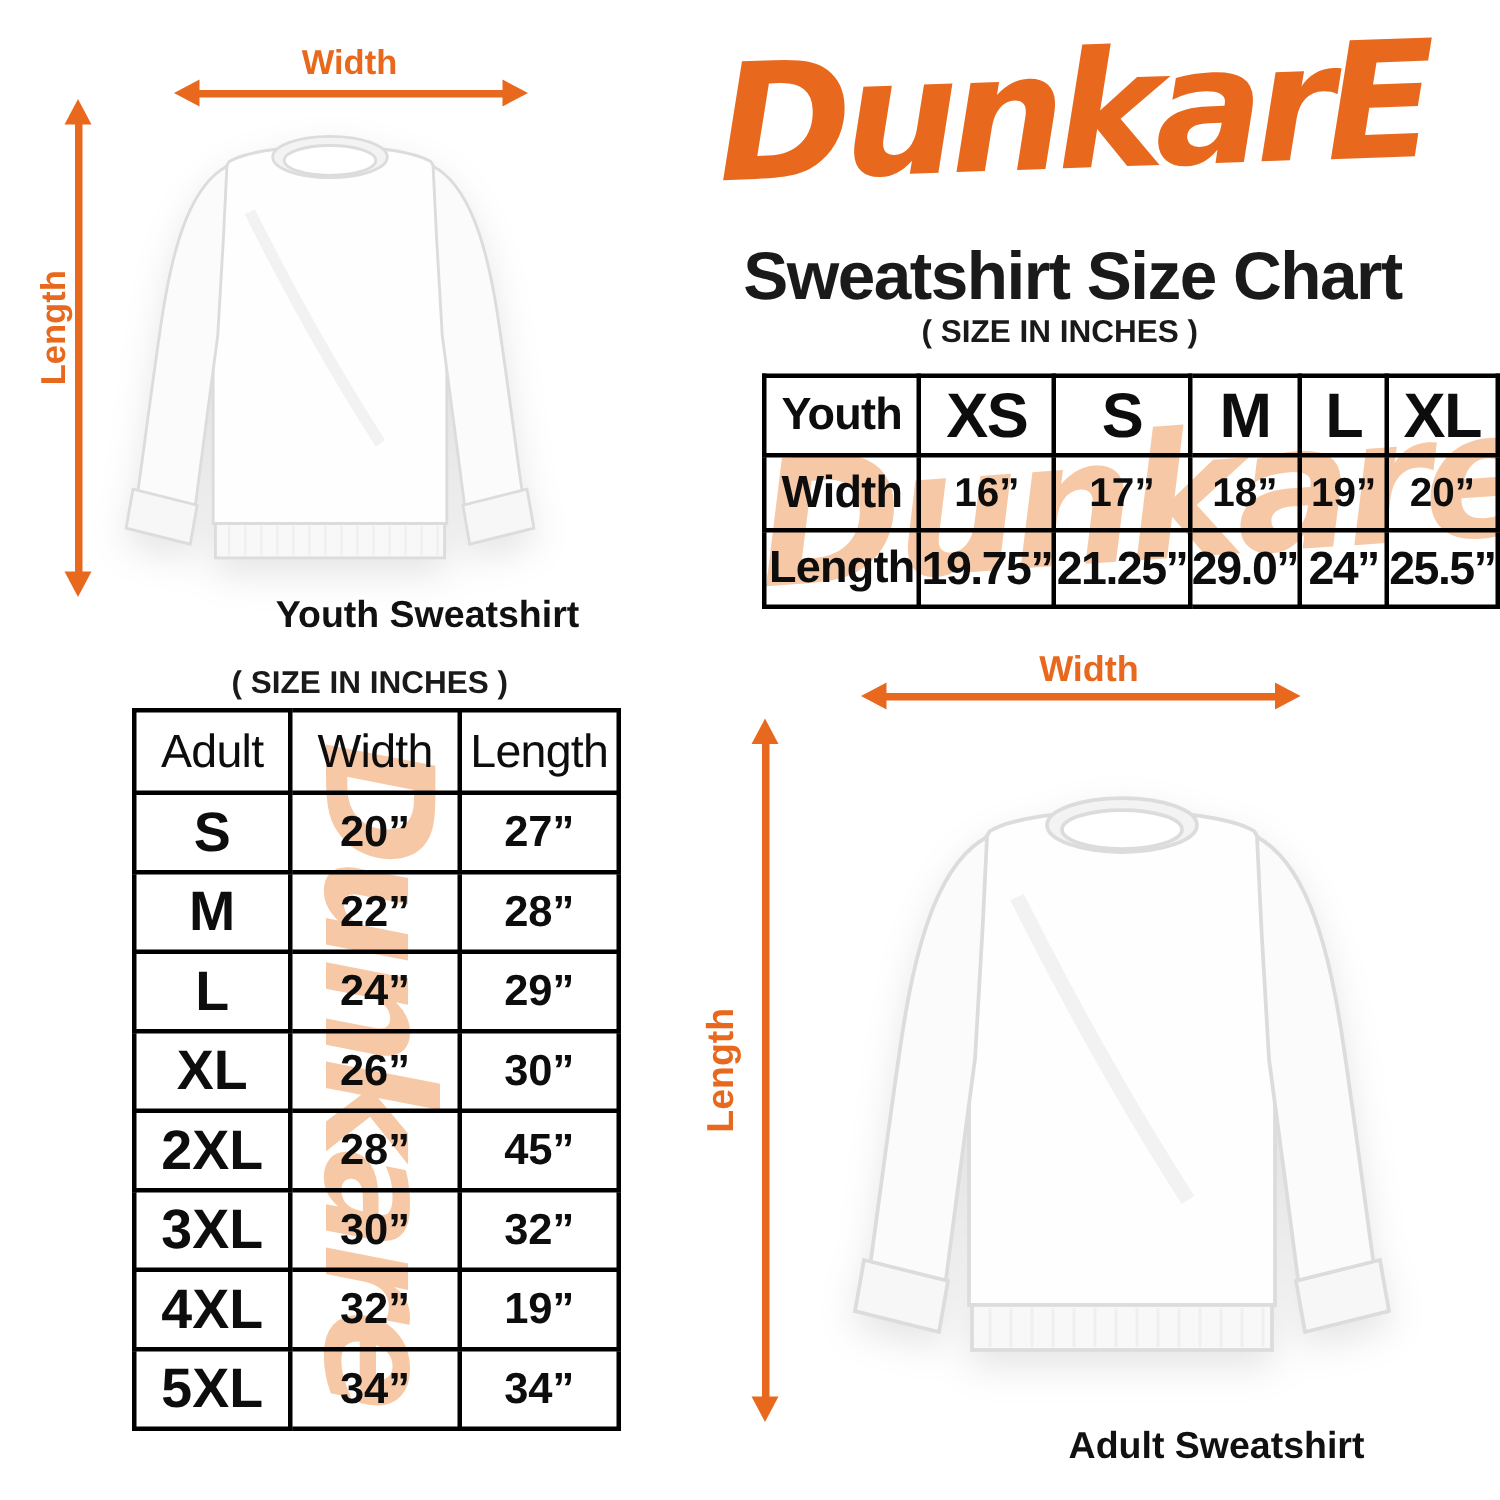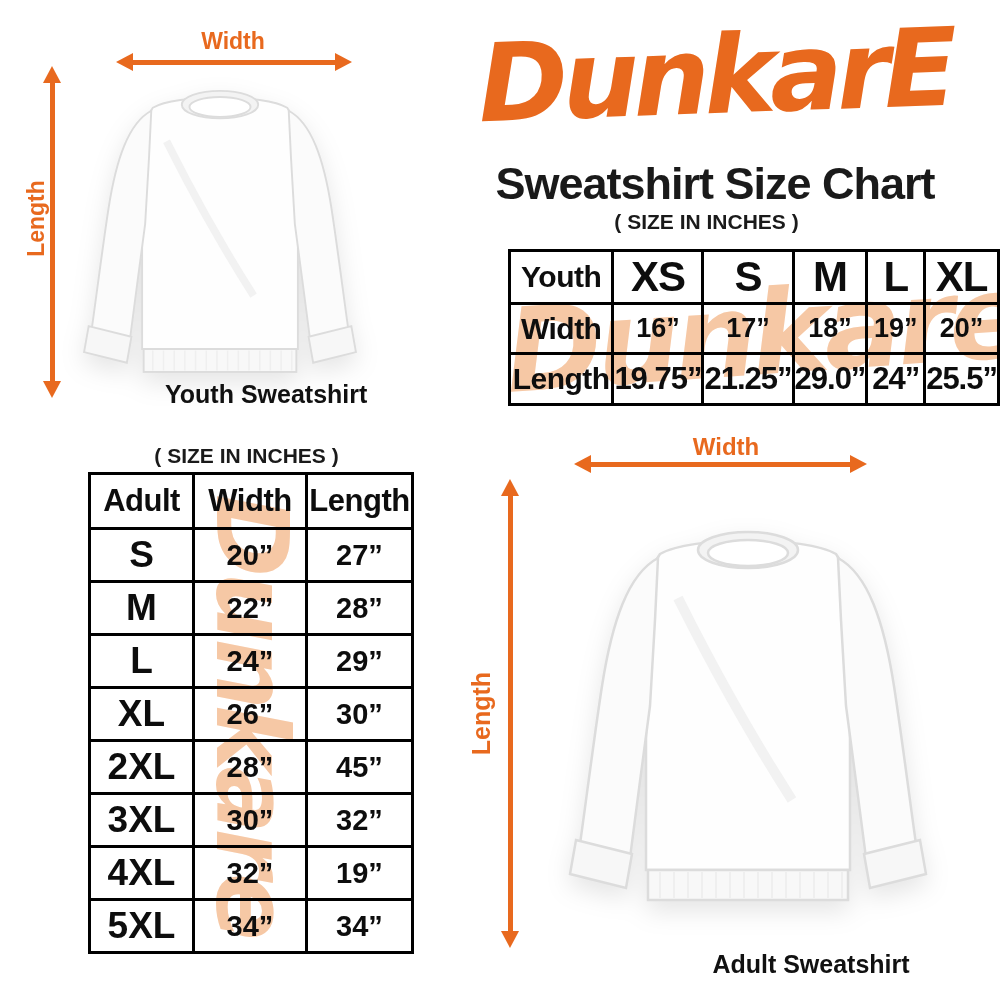--- a/index.html
+++ b/index.html
@@ -63,21 +63,21 @@
   .yt tr:nth-child(1){height:53px;}
   .yt tr:nth-child(2){height:50px;}
   .yt tr:nth-child(3){height:51px;}
   .lab{font-size:30px;font-weight:700;letter-spacing:-0.5px;}
   .szh{font-size:42px;font-weight:700;letter-spacing:-1px;}
   .val{font-size:27px;font-weight:700;}
   .val-sm{font-size:31px;font-weight:700;letter-spacing:-1px;}
   .at{left:88px;top:472px;}
   .at tr:nth-child(1){height:55px;}
   .at tr{height:53px;}
-  .at .hdr{font-size:31px;font-weight:700;letter-spacing:-0.5px;}
+  .at .hdr{font-size:31px;font-weight:400;letter-spacing:-0.5px;}
   .at .size{font-size:37px;font-weight:700;}
   .at .val{font-size:29px;}
 
   
   .shirt{position:absolute;z-index:1;filter:drop-shadow(0 10px 12px rgba(0,0,0,0.10));}
   .caption{position:absolute;z-index:1;font-size:25px;font-weight:700;color:#111;}
   .section{position:absolute;inset:0;}
 </style>
 </head>
 <body>
@@ -103,21 +103,21 @@
         <rect x="120" y="402" width="200" height="30" fill="#f8f8f8"></rect>
         <ellipse cx="220" cy="82" rx="50" ry="18" fill="#f3f3f3"></ellipse>
         <ellipse cx="220" cy="85" rx="40" ry="13" fill="#ffffff"></ellipse>
       </g>
       <g stroke="#efefef" stroke-width="2" fill="none">
         <path d="M132,404 L132,430 M146,404 L146,430 M160,404 L160,430 M174,404 L174,430 M188,404 L188,430 M202,404 L202,430 M216,404 L216,430 M230,404 L230,430 M244,404 L244,430 M258,404 L258,430 M272,404 L272,430 M286,404 L286,430 M300,404 L300,430 M314,404 L314,430"></path>
         <path d="M150,130 C190,210 232,282 264,332" stroke="#f2f2f2" stroke-width="10"></path>
       </g>
     </svg>
 
-    <div class="caption" style="left:165px;top:380px;width:240px;text-align:left;">Youth Sweatshirt</div>
+    <div class="caption" style="left:165px;top:396px;width:240px;text-align:center;">Youth Sweatshirt</div>
   </section>
 
   <header class="section">
     <div class="logo">DunkarE</div>
     <h1 class="title">Sweatshirt Size Chart</h1>
     <div class="units-note note-youth">( SIZE IN INCHES )</div>
   </header>
 
   <table class="yt">
     <colgroup>

